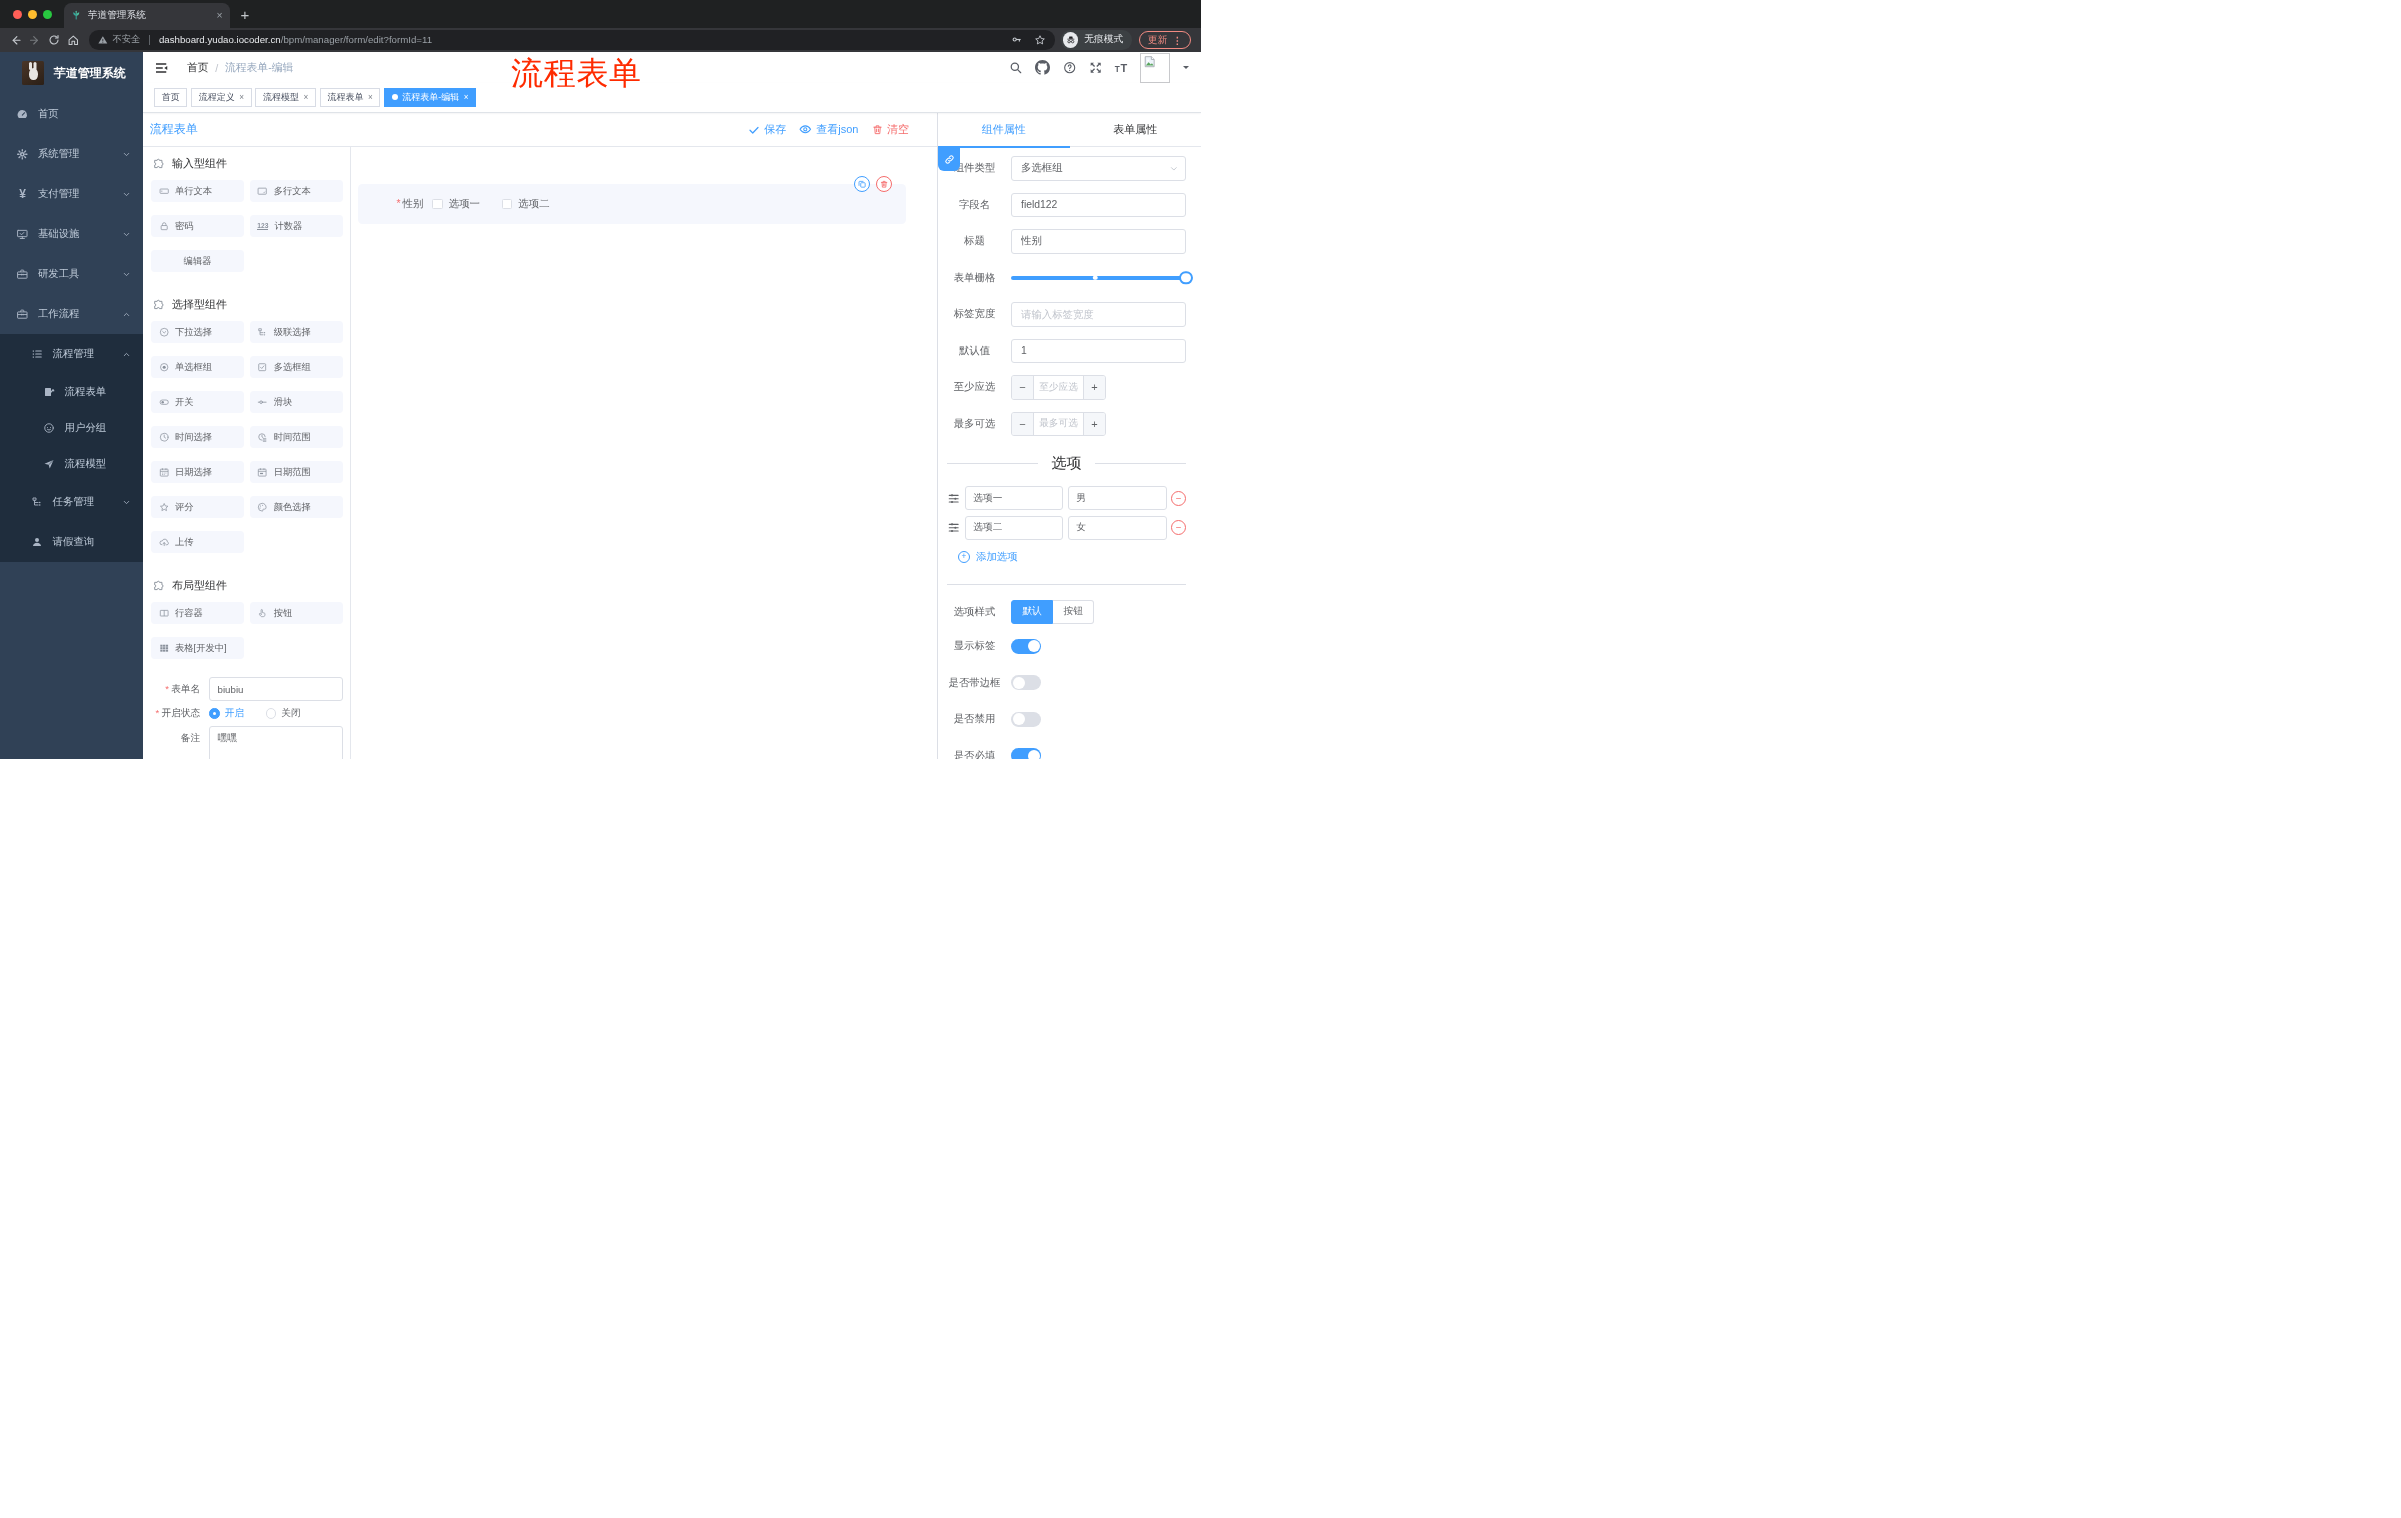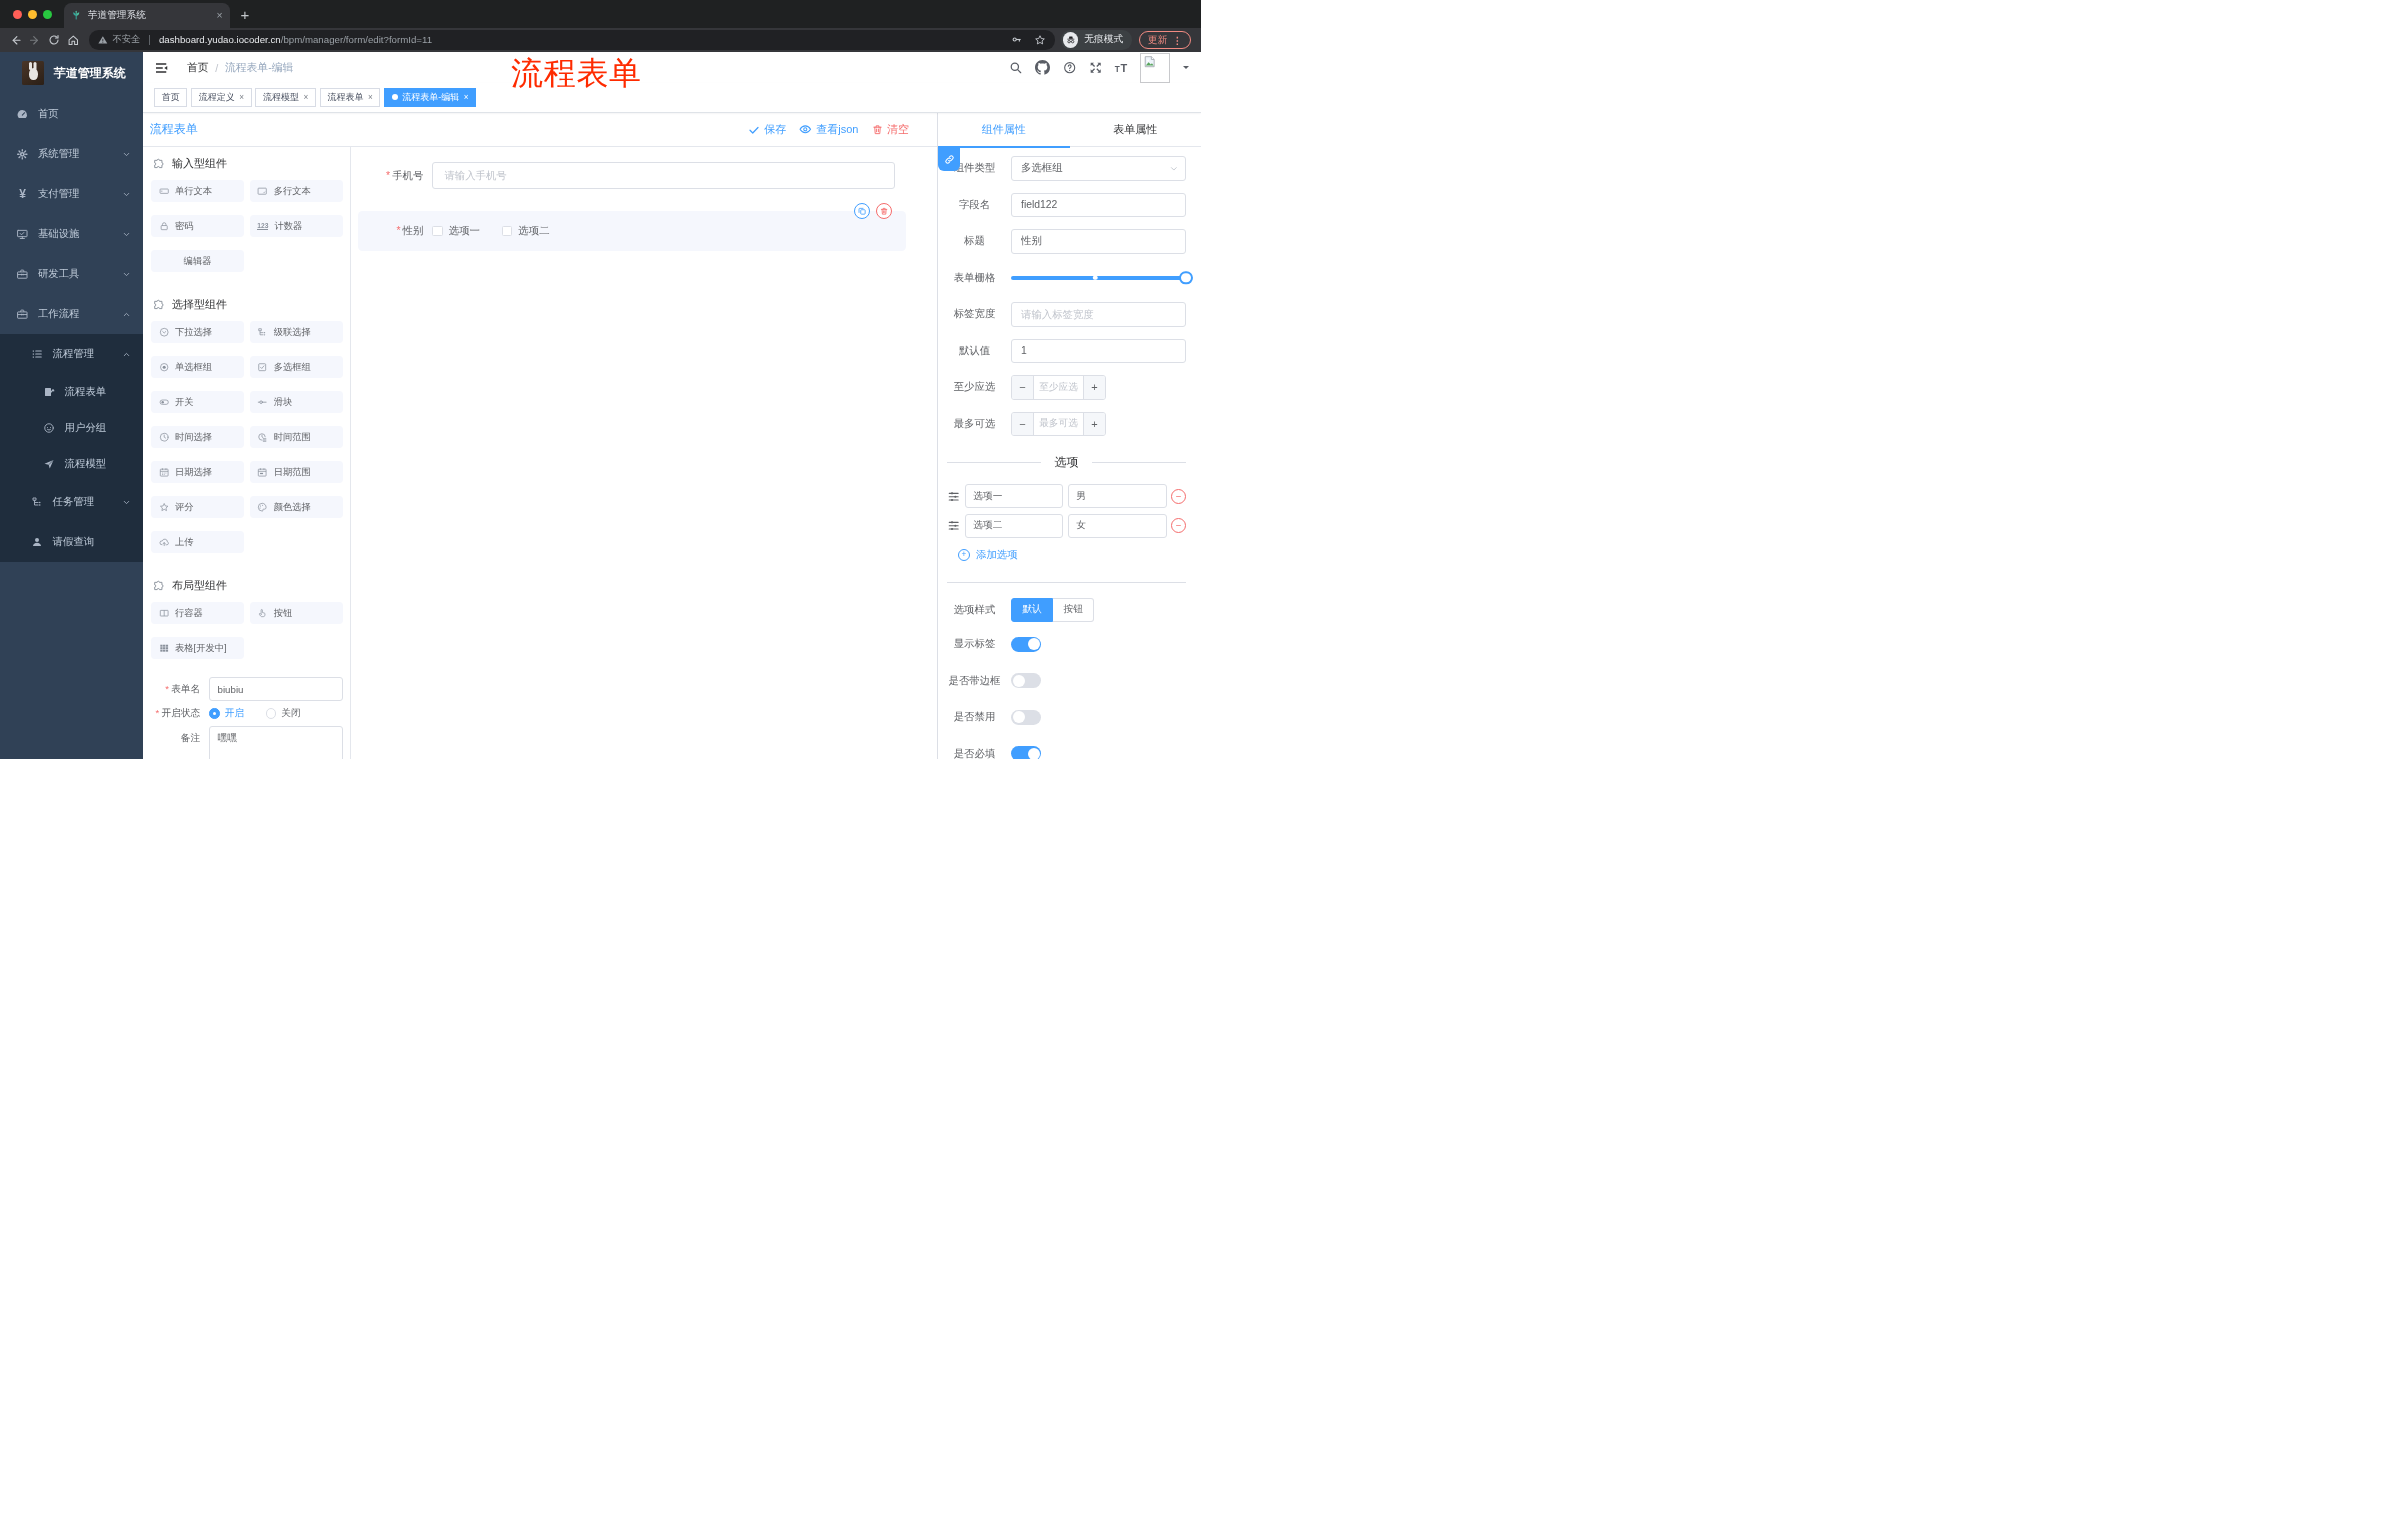--- a/index.html
+++ b/index.html
@@ -133,21 +133,21 @@
   .psel .sel-chev { position:absolute; right:6.7px; top:7.4px; color:#c0c4cc; display:flex; }
   .slider { position:relative; width:100%; height:24.5px; display:flex; align-items:center; }
   .sl-track { position:relative; width:100%; height:3.7px; border-radius:2.2px; background:#409eff; }
   .sl-stop { position:absolute; left:48%; top:50%; transform:translate(-50%,-50%); width:4.5px; height:4.5px; border-radius:50%; background:#fff; }
   .sl-thumb { position:absolute; right:-6.7px; top:50%; transform:translateY(-50%); width:13.4px; height:13.4px; border-radius:50%; background:#fff; border:2.2px solid #409eff; cursor:grab; }
   .stepper { width:95px; height:24.5px; border:0.7px solid #dcdfe6; border-radius:3px; display:flex; overflow:hidden; }
   .st-btn { width:22px; background:#f5f7fa; display:flex; align-items:center; justify-content:center; color:#606266; font-size:11px; cursor:pointer; flex-shrink:0; }
   .st-btn.minus { border-right:0.7px solid #dcdfe6; }
   .st-btn.plus { border-left:0.7px solid #dcdfe6; }
   .st-val { flex:1; display:flex; align-items:center; justify-content:center; font-size:9.7px; color:#c0c4cc; background:#fff; }
-  .pdivider { display:flex; align-items:center; margin:18px 0 13.4px; font-size:12px; color:#303133; }
+  .pdivider { display:flex; align-items:center; margin:18px 0 13.4px; font-size:15px; color:#303133; }
   .pdivider::before, .pdivider::after { content:""; flex:1; height:0.7px; background:#dcdfe6; }
   .pdivider span { padding:0 13.4px; }
   .orow { display:flex; align-items:center; gap:4.5px; margin-bottom:5.2px; }
   .drag { color:#606266; display:flex; flex-shrink:0; cursor:grab; }
   .oinput { flex:1; min-width:0; height:24px; border:0.7px solid #dcdfe6; border-radius:3px; padding:0 7.4px; font-size:9.7px; color:#606266; outline:none; font-family:inherit; }
   .minus-btn { width:15px; height:15px; border-radius:50%; border:0.7px solid #f56c6c; color:#f56c6c; font-size:9.7px; line-height:1; display:flex; align-items:center; justify-content:center; flex-shrink:0; cursor:pointer; }
   .add-opt { display:flex; align-items:center; gap:6px; color:#409eff; font-size:10.4px; margin:10.4px 0 0 11px; cursor:pointer; }
   .plus-circ { width:12px; height:12px; border:0.7px solid #409eff; border-radius:50%; display:flex; align-items:center; justify-content:center; font-size:8.2px; }
   .hr { height:0.7px; background:#dcdfe6; margin:20px 0 15px; }
   .tgl-group { display:flex; }
@@ -764,24 +764,20 @@
                   <span class="meta-label" style="padding-top:6px">备注</span>
                   <span class="txa-wrap meta-ctrl">
                     <textarea class="txa" style="">嘿嘿</textarea>
                     <span class="txa-grip"></span>
                   </span>
                 </div>
               </div>
             </div>
 
             <div class="canvas">
-              <div class="c-row">
-                <span class="c-label req">手机号</span>
-                <input class="c-input" placeholder="请输入手机号" style="">
-              </div>
               <div class="sel-block">
                 <span class="c-label req">性别</span>
                 <span class="cb-item">
                   <span class="cb"></span>
                   <span>选项一</span>
                 </span>
                 <span class="cb-item">
                   <span class="cb"></span>
                   <span>选项二</span>
                 </span>

